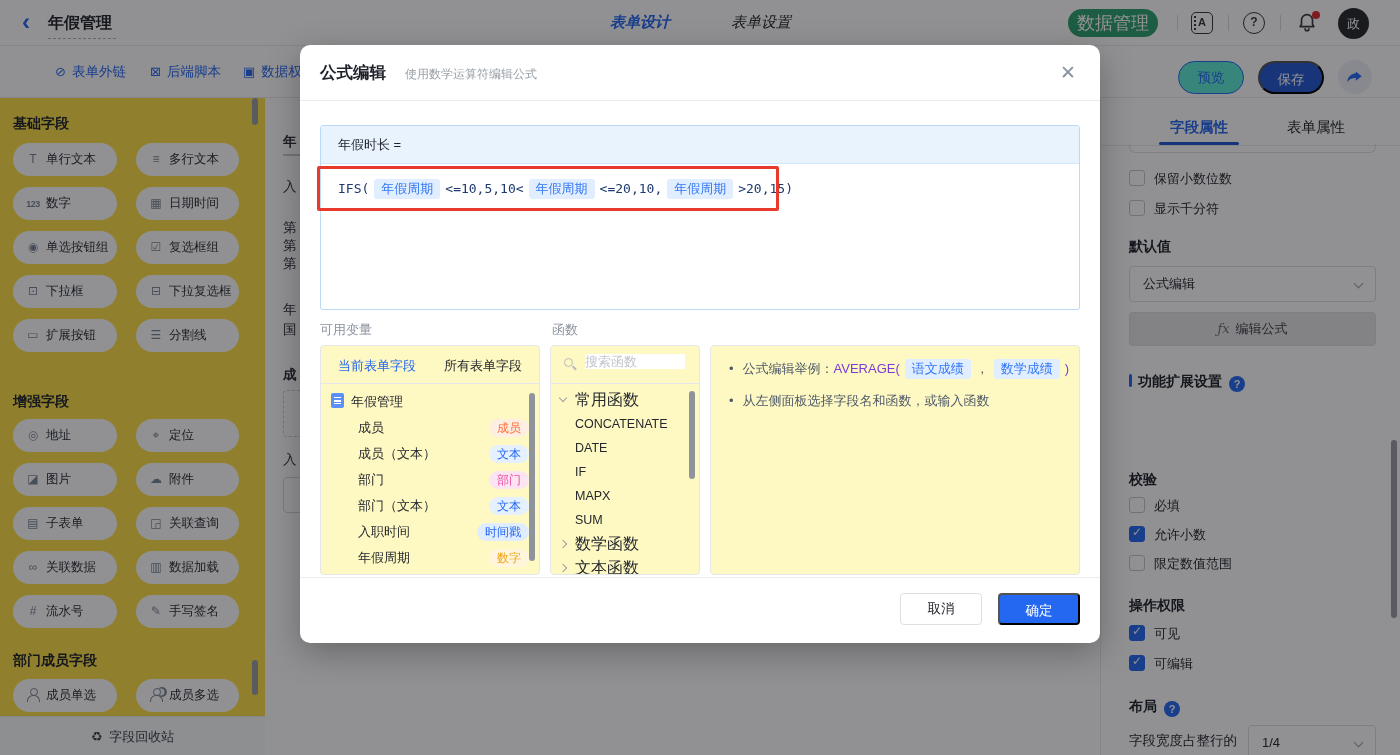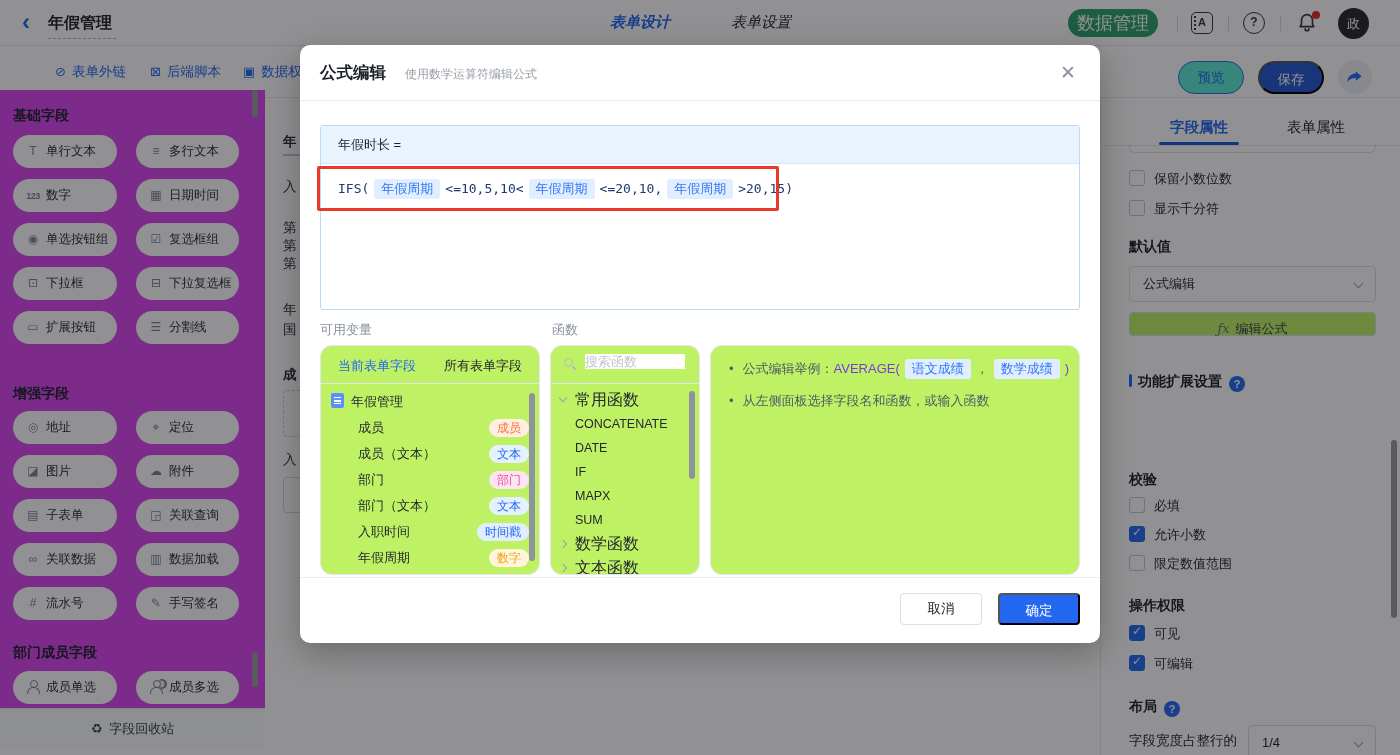--- a/index.html
+++ b/index.html
@@ -24,21 +24,21 @@
   .avatar { position:absolute; left:1338px; top:8px; width:31px; height:31px; border-radius:50%; background:#26282c; color:#fff; font-size:13px; text-align:center; line-height:31px; cursor:pointer; }
 
   .toolbar { position:absolute; left:0; top:46px; width:1400px; height:52px; background:#fff; border-bottom:1px solid #e8e9eb; z-index:1; }
   .tb-link { position:absolute; top:17px; color:#2468f2; font-size:13.5px; cursor:pointer; }
   .tb-link .gi { margin-right:6px; font-size:13px; }
   .btn-outline-blue { position:absolute; top:15px; width:66px; height:33px; border:1px solid #2468f2; border-radius:17px; color:#2468f2; background:#5eead4; font-size:13.5px; text-align:center; line-height:31px; cursor:pointer; }
   .btn-fill-blue { position:absolute; top:15px; width:66px; height:33px; border-radius:17px; color:#fff; background:#2458d0; font-size:13.5px; text-align:center; line-height:33px; cursor:pointer; }
   .btn-share { position:absolute; left:1338px; top:14px; width:34px; height:34px; border-radius:50%; background:#eef1f7; cursor:pointer; }
   .btn-share svg { position:absolute; left:7px; top:7px; }
 
-  .sidebar { position:absolute; left:0; top:90px; width:265px; height:657px; background:#d946ef; overflow:hidden; z-index:1; padding:17px 0 0 13px; }
+  .sidebar { position:absolute; left:0; top:98px; width:265px; height:657px; background:#fde047; overflow:hidden; z-index:1; padding:17px 0 0 13px; }
   .side-h { font-size:14px; font-weight:700; color:#1d2129; height:18px; }
   .pill-grid { margin-top:10px; display:grid; grid-template-columns:104px 103px; gap:11px 19px; }
   .fpill { height:33px; background:#fff; border-radius:17px; font-size:12.5px; color:#2a2e36; line-height:33px; padding-left:13px; white-space:nowrap; cursor:pointer; overflow:hidden;}
   .fpill .gi { display:inline-block; color:#7b8695; margin-right:6px; font-size:12px; min-width:14px; text-align:center;}
   .gi-123 { font-size:9px !important; font-weight:700; letter-spacing:-0.5px;}
   .icon-person { position:relative; display:inline-block; width:14px; height:12px; margin-right:6px; vertical-align:-1px;}
   .icon-person::before { content:""; position:absolute; left:4px; top:0; width:6px; height:6px; border:1.4px solid #7b8695; border-radius:50%; }
   .icon-person::after { content:""; position:absolute; left:1px; top:7px; width:11px; height:6px; border:1.4px solid #7b8695; border-bottom:none; border-radius:6px 6px 0 0; }
   .icon-people::before { box-shadow:4px 0 0 -0.5px #f4f5f6, 5px 0 0 0.9px #7b8695; }
   .recycle-bar { position:absolute; left:0; bottom:0; width:265px; height:39px; background:#fafbfc; border-top:1px solid #ececee; text-align:center; line-height:39px; font-size:13px; color:#3c414a; cursor:pointer; }
@@ -58,21 +58,21 @@
   .rp-underline { position:absolute; left:58px; top:44px; width:80px; height:3px; background:#2056d6; border-radius:2px; }
   .rp-divider { position:absolute; left:0; top:47px; width:100%; border-bottom:1px solid #e8e9eb; }
   .rp-partial-input { position:absolute; left:28px; top:46px; width:247px; height:9px; border:1px solid #e0e2e6; border-top:none; border-radius:0 0 6px 6px; }
   .cb-row { position:absolute; left:28px; height:18px; font-size:13px; color:#25282e; cursor:pointer; white-space:nowrap;}
   .cb { display:inline-block; width:16px; height:16px; border:1.5px solid #c3c7cd; border-radius:3px; background:#fff; vertical-align:-3px; margin-right:9px; position:relative;}
   .cb.checked { background:#2468f2; border-color:#2468f2; }
   .cb.checked::after { content:"✓"; position:absolute; left:2px; top:-2px; color:#fff; font-size:12px; font-weight:700; }
   .rp-h { position:absolute; left:28px; font-size:14px; font-weight:700; color:#1d2129; }
   .rp-select { position:absolute; left:28px; width:247px; height:36px; border:1px solid #dcdfe4; border-radius:4px; font-size:13px; color:#25282e; line-height:34px; padding-left:13px; cursor:pointer; background:#fff;}
   .chev { position:absolute; right:13px; top:13px; width:7px; height:7px; border-right:1.6px solid #9aa0a8; border-bottom:1.6px solid #9aa0a8; transform:rotate(45deg); }
-  .rp-btn { position:absolute; left:28px; width:247px; height:24px; border:1px solid #dcdfe4; border-radius:4px; background:#bef264; font-size:13px; color:#3c414a; text-align:center; line-height:32px; cursor:pointer; }
+  .rp-btn { position:absolute; left:28px; width:247px; height:34px; border:1px solid #dcdfe4; border-radius:4px; background:#e5e5e5; font-size:13px; color:#3c414a; text-align:center; line-height:32px; cursor:pointer; }
   .blue-q { display:inline-block; width:16px; height:16px; background:#2468f2; border-radius:50%; color:#fff; font-size:11px; font-weight:700; text-align:center; line-height:16px; vertical-align:-2px; margin-left:7px; cursor:pointer;}
   .ext-bar { display:inline-block; width:3px; height:13px; background:#2468f2; border-radius:2px; margin-right:6px; vertical-align:-1px; }
   .rp-scroll { position:absolute; right:3px; top:342px; width:6px; height:178px; border-radius:3px; background:#9a9da3; }
   .fx-glyph { font-family:"DejaVu Serif",serif; font-style:italic; color:#6b727c; margin-right:6px; }
 
   
   .dim { position:absolute; inset:0; background:rgba(10,12,16,0.45); z-index:40; }
 
   
   .modal { position:absolute; left:300px; top:45px; width:800px; height:598px; background:#fff; border-radius:10px; box-shadow:0 10px 34px rgba(0,0,0,.28); z-index:50; }
@@ -80,21 +80,21 @@
   .m-sub { position:absolute; left:105px; top:21px; font-size:12px; color:#9aa0a8; }
   .m-close { position:absolute; right:24px; top:16px; font-size:19px; color:#8a919f; cursor:pointer; }
   .m-head-divider { position:absolute; left:0; top:55px; width:100%; border-bottom:1px solid #e8e9eb; }
 
   .editor { position:absolute; left:20px; top:80px; width:760px; height:185px; border:1px solid #bcd9f6; border-radius:3px; overflow:hidden; }
   .editor-target { height:38px; background:#e9f3fe; border-bottom:1px solid #d3e7fb; font-size:13px; color:#1d2129; line-height:38px; padding-left:17px; }
   .editor-body { padding:15px 0 0 17px; font-family:"DejaVu Sans Mono","Liberation Mono",monospace; font-size:13px; color:#1e3a6e; cursor:text; height:145px;}
   .chip { display:inline-block; font-family:"Liberation Sans",sans-serif; background:#e1eeff; color:#3377f6; border-radius:3px; padding:1px 7px; margin:0 5px; font-size:13px; cursor:pointer;}
 
   .m-label { position:absolute; top:276px; font-size:13px; color:#8a919f; }
-  .panel { position:absolute; top:300px; height:230px; border:1px solid #e5e6eb; border-radius:12px; background:#bef264; overflow:hidden; }
+  .panel { position:absolute; top:300px; height:230px; border:1px solid #e5e6eb; border-radius:4px; background:#fef9c3; overflow:hidden; }
   .p-vars { left:20px; width:220px; }
   .p-funcs { left:250px; width:150px; }
   .p-hints { left:410px; width:370px; }
 
   .vars-tabs { height:38px; border-bottom:1px solid #e5e6eb; position:relative; font-size:13px; }
   .vtab { position:absolute; top:11px; cursor:pointer; color:#25282e; }
   .vtab.active { color:#2468f2; }
   .vrow { height:26px; line-height:26px; font-size:13px; color:#25282e; position:relative; padding-left:37px; cursor:pointer; white-space:nowrap;}
   .vrow.root { padding-left:10px; font-size:13px; }
   .doc-ic { display:inline-block; width:13px; height:15px; background:#5b8ff9; border-radius:2px; margin-right:7px; vertical-align:-2px; position:relative;}

